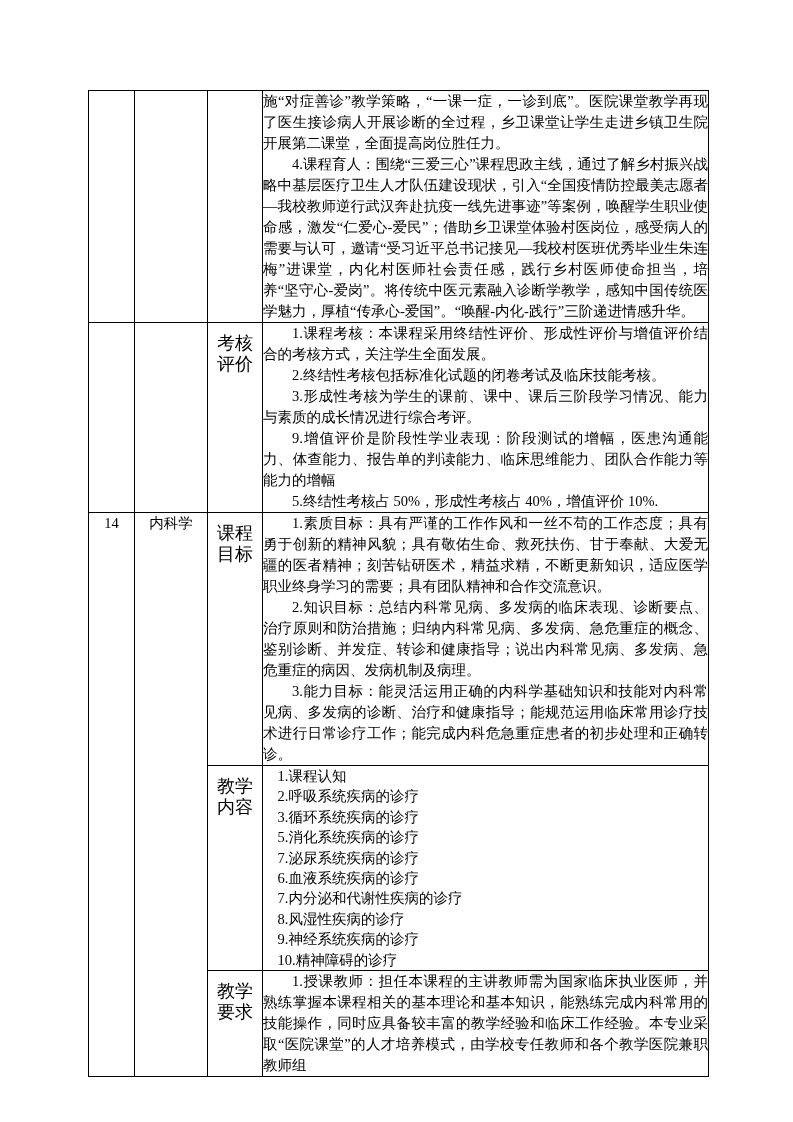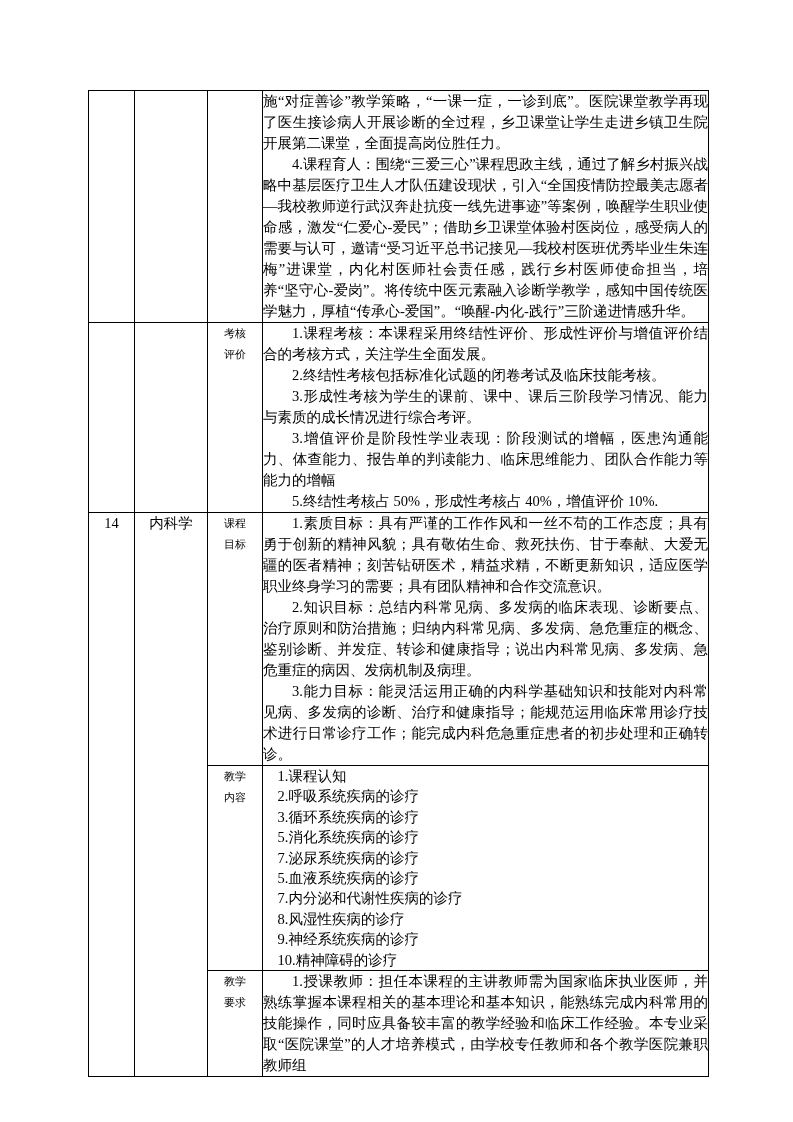--- a/index.html
+++ b/index.html
@@ -27,22 +27,22 @@
     overflow: hidden;
   }
   td.cell-center {
     text-align: center;
     vertical-align: middle;
     font-size: 14.5px;
     line-height: 21px;
   }
   .label-inner {
     width: 2em;
-    margin: 0 auto;
-    font-size: 11px;
+    margin: 10px auto;
+    font-size: 18px;
     line-height: 21px;
     text-align: center;
   }
   td.content-cell {
     padding: 1px 3px;
     font-size: 14.5px;
     line-height: 21px;
     text-align: justify;
     text-justify: inter-ideograph;
   }
@@ -87,21 +87,21 @@
       <tr style="height:165px">
         <td></td>
         <td></td>
         <td class="cell-center">
           <div class="label-inner">考核评价</div>
         </td>
         <td class="content-cell">
           <p class="ind2">1.课程考核：本课程采用终结性评价、形成性评价与增值评价结合的考核方式，关注学生全面发展。</p>
           <p class="ind2">2.终结性考核包括标准化试题的闭卷考试及临床技能考核。</p>
           <p class="ind2">3.形成性考核为学生的课前、课中、课后三阶段学习情况、能力与素质的成长情况进行综合考评。</p>
-          <p class="ind2">3.增值评价是阶段性学业表现：阶段测试的增幅，医患沟通能力、体查能力、报告单的判读能力、临床思维能力、团队合作能力等能力的增幅</p>
+          <p class="ind2">9.增值评价是阶段性学业表现：阶段测试的增幅，医患沟通能力、体查能力、报告单的判读能力、临床思维能力、团队合作能力等能力的增幅</p>
           <p class="ind2">5.终结性考核占 50%，形成性考核占 40%，增值评价 10%.</p>
         </td>
       </tr>
 
       <tr style="height:233px">
         <td rowspan="3" class="cell-center">14</td>
         <td rowspan="3" class="cell-center">内科学</td>
         <td class="cell-center">
           <div class="label-inner">课程目标</div>
         </td>
@@ -115,21 +115,21 @@
       <tr style="height:205px">
         <td class="cell-center">
           <div class="label-inner">教学内容</div>
         </td>
         <td class="content-cell tight">
           <p class="list-line">1.课程认知</p>
           <p class="list-line">2.呼吸系统疾病的诊疗</p>
           <p class="list-line">3.循环系统疾病的诊疗</p>
           <p class="list-line">5.消化系统疾病的诊疗</p>
           <p class="list-line">7.泌尿系统疾病的诊疗</p>
-          <p class="list-line">5.血液系统疾病的诊疗</p>
+          <p class="list-line">6.血液系统疾病的诊疗</p>
           <p class="list-line">7.内分泌和代谢性疾病的诊疗</p>
           <p class="list-line">8.风湿性疾病的诊疗</p>
           <p class="list-line">9.神经系统疾病的诊疗</p>
           <p class="list-line">10.精神障碍的诊疗</p>
         </td>
       </tr>
 
       <tr style="height:92px">
         <td class="cell-center">
           <div class="label-inner">教学要求</div>

